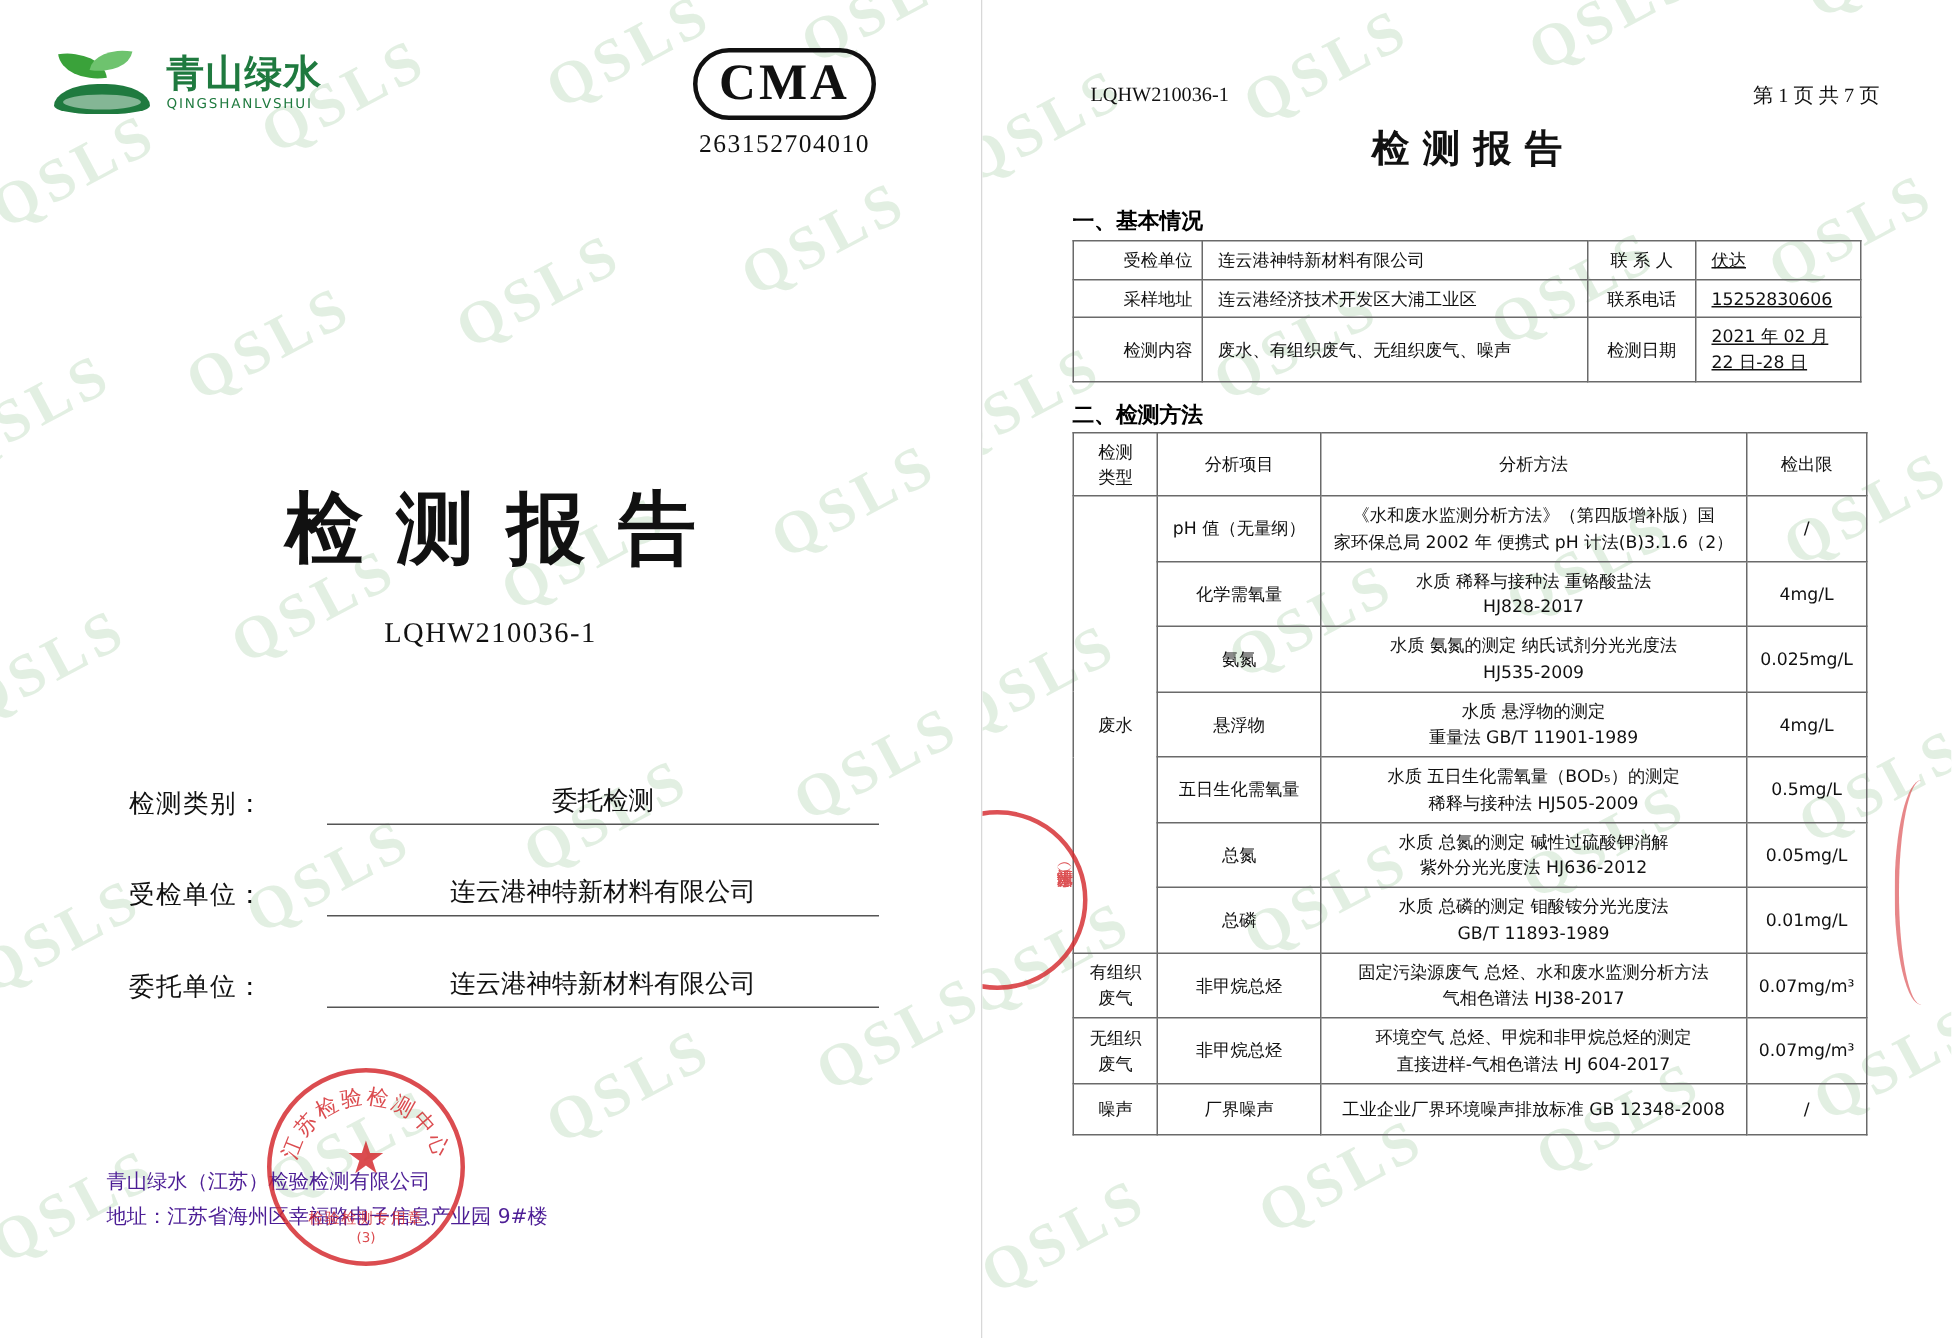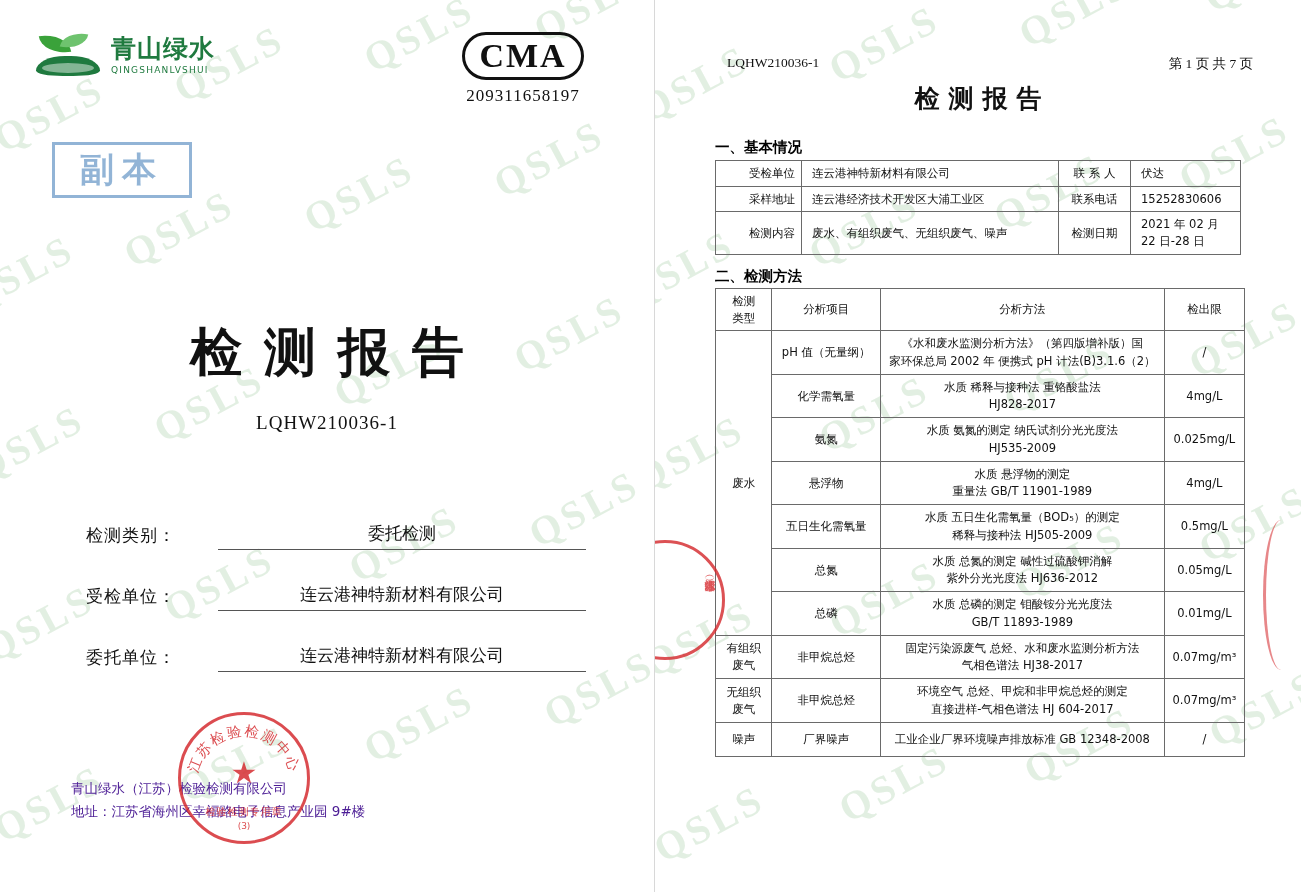--- a/index.html
+++ b/index.html
@@ -340,21 +340,21 @@
   .t-basic td.lbl {
     width: 86px;
     text-align: right;
     letter-spacing: 0px;
   }
   .t-basic td.val { padding-left: 10px; }
   .t-basic td.lbl2 {
     width: 72px;
     text-align: center;
   }
-  .t-basic td.val2 { width: 110px; padding-left: 10px; }
+  .t-basic td.val2 { width: 110px; padding-left: 10px; text-decoration: underline; }
 
   .t-method {
     left: 60px; top: 288px;
     width: 530px;
   }
   .t-method td {
     text-align: center;
     height: 34px;
   }
   .t-method td.hdr { font-weight: 400; }
@@ -402,24 +402,23 @@
         <div class="logo-wave2"></div>
       </div>
       <div>
         <div class="logo-text-cn">青山绿水</div>
         <div class="logo-text-en">QINGSHANLVSHUI</div>
       </div>
     </div>
 
     <div class="cma-wrap">
       <div class="cma-box">CMA</div>
-      <div class="cma-num">209311658197</div>
-    </div>
-
-    <div class="copy-stamp">副本</div>
+      <div class="cma-num">263152704010</div>
+    </div>
+
 
     <div class="big-title">检测报告</div>
     <div class="report-no">LQHW210036-1</div>
 
     <div class="fields">
       <div class="field-row">
         <div class="field-label">检测类别：</div>
         <div class="field-value">委托检测</div>
       </div>
       <div class="field-row">

